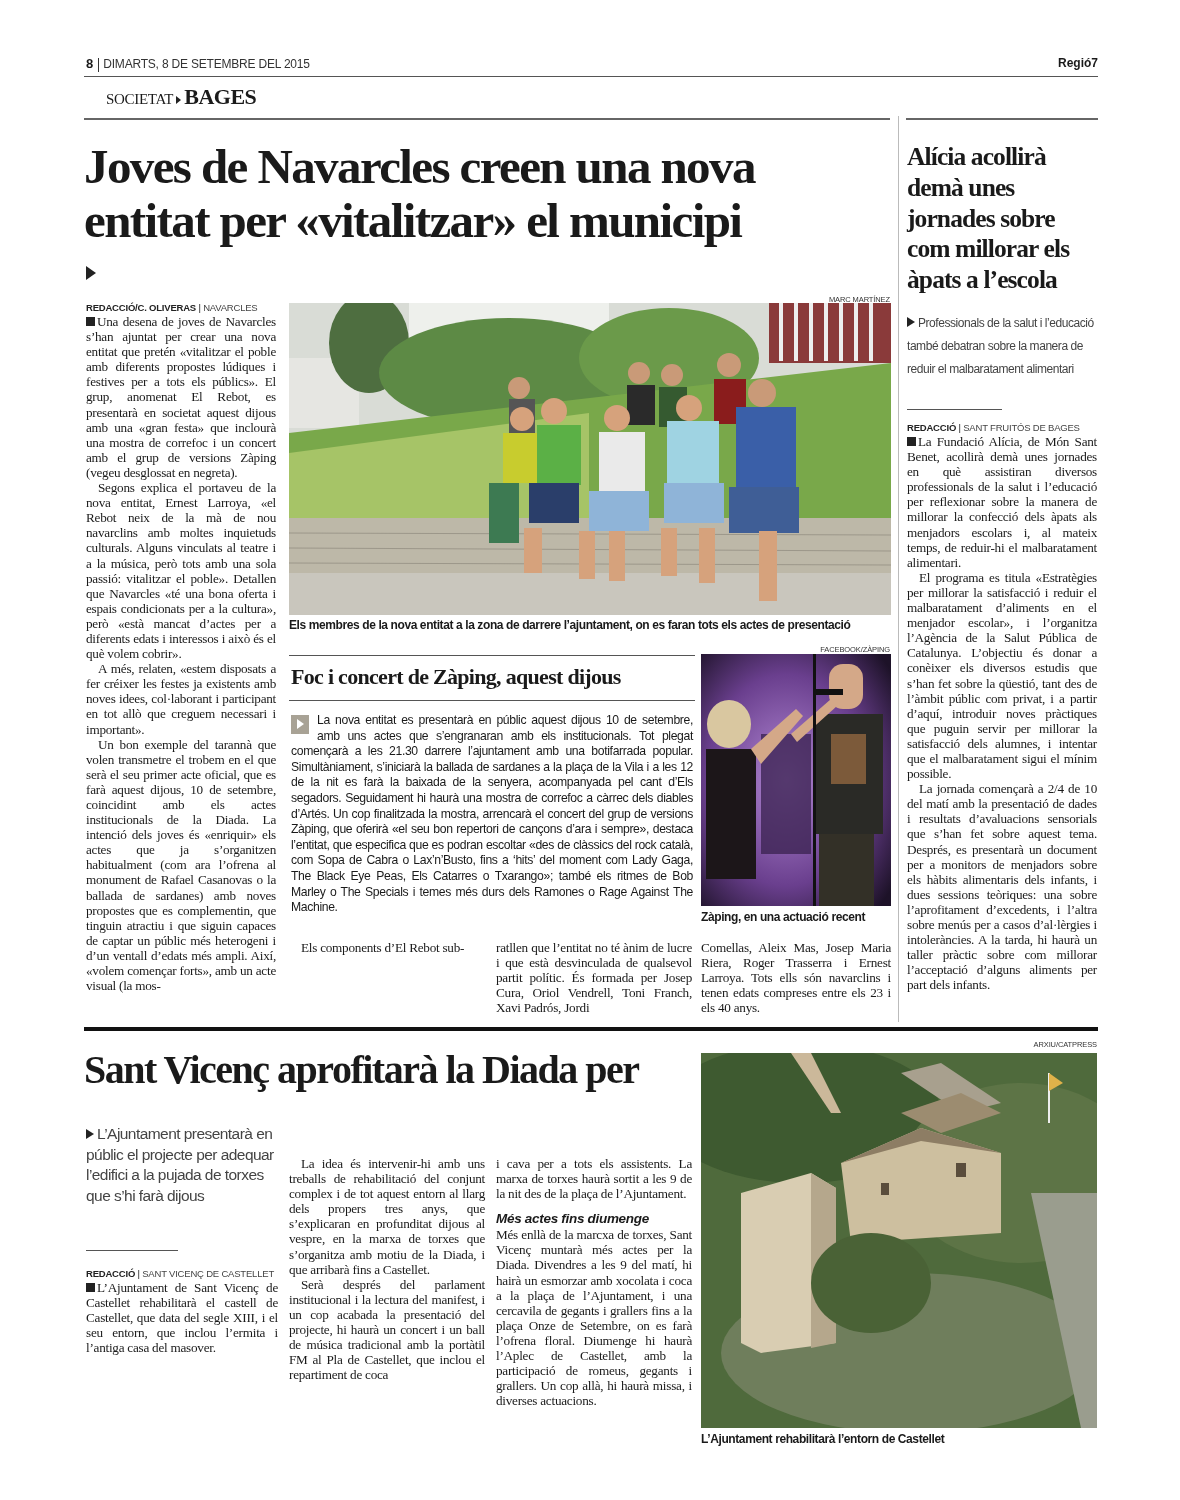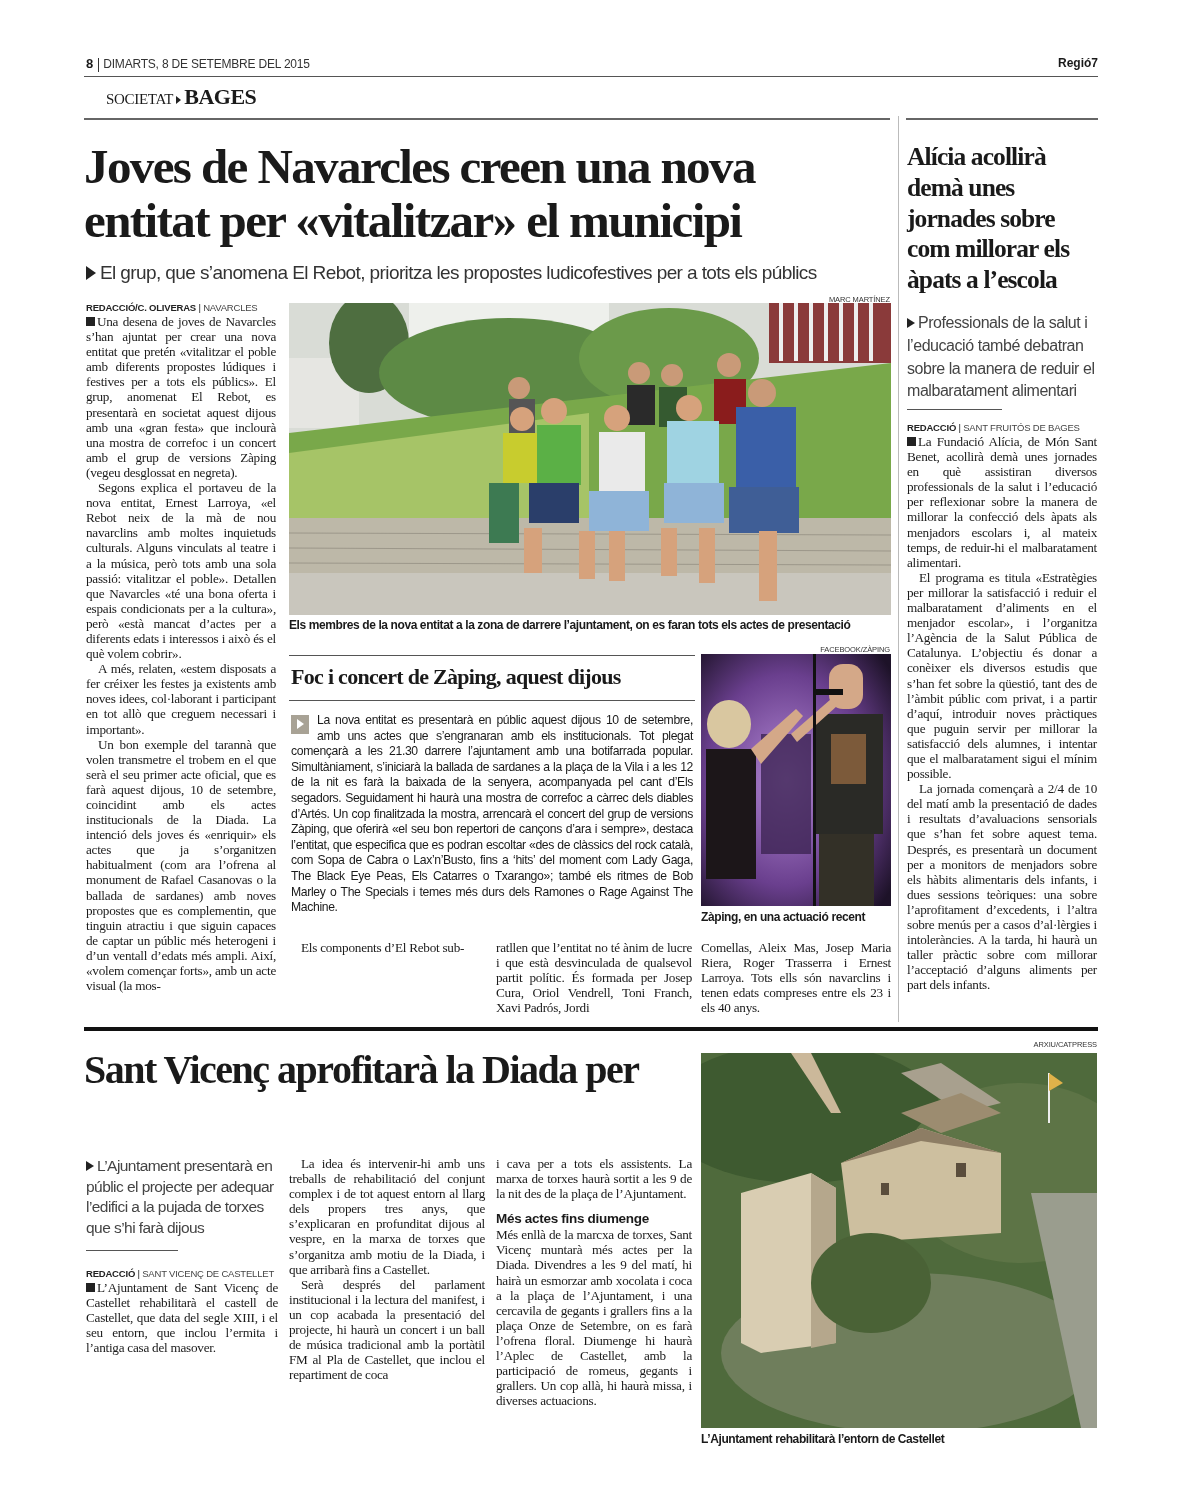--- a/index.html
+++ b/index.html
@@ -44,29 +44,29 @@
 
   
   .boxrule { background: #555; height: 1px; }
   .boxtitle { font-size: 22px; font-weight: bold; letter-spacing: -0.7px; }
   .boxbody { font-family: "Liberation Sans", sans-serif; font-size: 12.2px; line-height: 15.6px; text-align: justify; letter-spacing: -0.35px; }
   .playbox { float: left; width: 18px; height: 19px; background: #a8a295; margin: 2px 8px 2px 0; position: relative; }
   .playbox::after { content: ""; position: absolute; left: 6px; top: 4px; border-top: 5.5px solid transparent; border-bottom: 5.5px solid transparent; border-left: 7px solid #fff; }
 
   
   .rhead { left: 907px; top: 142px; width: 190px; font-size: 25.5px; font-weight: bold; line-height: 30.8px; letter-spacing: -0.9px; }
-  .rsub { left: 907px; top: 312px; width: 190px; font-family: "Liberation Sans", sans-serif; font-size: 16px; line-height: 22.8px; color: #444; letter-spacing: -0.45px; }
+  .rsub { left: 907px; top: 312px; width: 190px; font-family: "Liberation Sans", sans-serif; font-size: 12px; line-height: 22.8px; color: #444; letter-spacing: -0.45px; }
   .tri-s { display: inline-block; width: 0; height: 0; border-top: 5px solid transparent; border-bottom: 5px solid transparent; border-left: 8px solid #222; margin-right: 3px; }
   .shortrule { height: 1px; background: #555; }
 
   
   .hrbig { left: 84px; top: 1027px; width: 1014px; height: 4px; background: #111; }
   .headline2 { left: 84px; top: 1046px; width: 610px; font-size: 40px; font-weight: bold; line-height: 48px; letter-spacing: -1.5px; }
-  .sub2 { left: 86px; top: 1156px; width: 195px; font-family: "Liberation Sans", sans-serif; font-size: 15.5px; line-height: 20.5px; color: #444; letter-spacing: -0.55px; }
-  .subhd { font-family: "Liberation Sans", sans-serif; font-weight: bold; font-size: 13.5px; letter-spacing: -0.3px; margin-top: 10px; line-height: 16px; text-align: left; }
+  .sub2 { left: 86px; top: 1124px; width: 195px; font-family: "Liberation Sans", sans-serif; font-size: 15.5px; line-height: 20.5px; color: #444; letter-spacing: -0.55px; }
+  .subhd { font-family: "Liberation Sans", sans-serif; font-weight: bold; font-size: 13.5px; letter-spacing: -0.3px; margin-top: 10px; line-height: 16px; text-align: left; font-style: italic; }
 </style>
 </head>
 <body>
 
 <div class="abs pagehdr">
   <span class="pagenum">8</span><span class="pagesep"></span><span class="pagedate">DIMARTS, 8 DE SETEMBRE DEL 2015</span>
   <span class="brand">Regió7</span>
 </div>
 <div class="abs hr1"></div>
 <div class="abs section">
@@ -74,21 +74,21 @@
 </div>
 <div class="abs hr2"></div>
 <div class="abs hr2b"></div>
 <div class="abs vrule"></div>
 
 <div class="abs headline">
   <div>Joves de Navarcles creen una nova</div>
   <div>entitat per «vitalitzar» el municipi</div>
 </div>
 <div class="abs subhead">
-  <span class="tri"></span><span>El grup, que s’anomena El Rebot, prioritza les propostes ludicofestives per a tots els públics</span>
+  <span class="tri"></span>
 </div>
 
 <div class="abs byline" style="left:86px; top:302px;">
   <b>REDACCIÓ/C. OLIVERAS</b> | <span class="loc">NAVARCLES</span>
 </div>
 
 <div class="abs body" style="left:86px; top:314px; width:190px;">
   <p class="first"><span class="sq"></span><span>Una desena de joves de Navarcles s’han ajuntat per crear una nova entitat que pretén «vitalitzar el poble amb diferents propostes lúdiques i festives per a tots els públics». El grup, anomenat El Rebot, es presentarà en societat aquest dijous amb una «gran festa» que inclourà una mostra de correfoc i un concert amb el grup de versions Zàping (vegeu desglossat en negreta).</span></p>
   <p>Segons explica el portaveu de la nova entitat, Ernest Larroya, «el Rebot neix de la mà de nou navarclins amb moltes inquietuds culturals. Alguns vinculats al teatre i a la música, però tots amb una sola passió: vitalitzar el poble». Detallen que Navarcles «té una bona oferta i espais condicionats per a la cultura», però «està mancat d’actes per a diferents edats i interessos i això és el què volem cobrir».</p>
   <p>A més, relaten, «estem disposats a fer créixer les festes ja existents amb noves idees, col·laborant i participant en tot allò que creguem necessari i important».</p>

